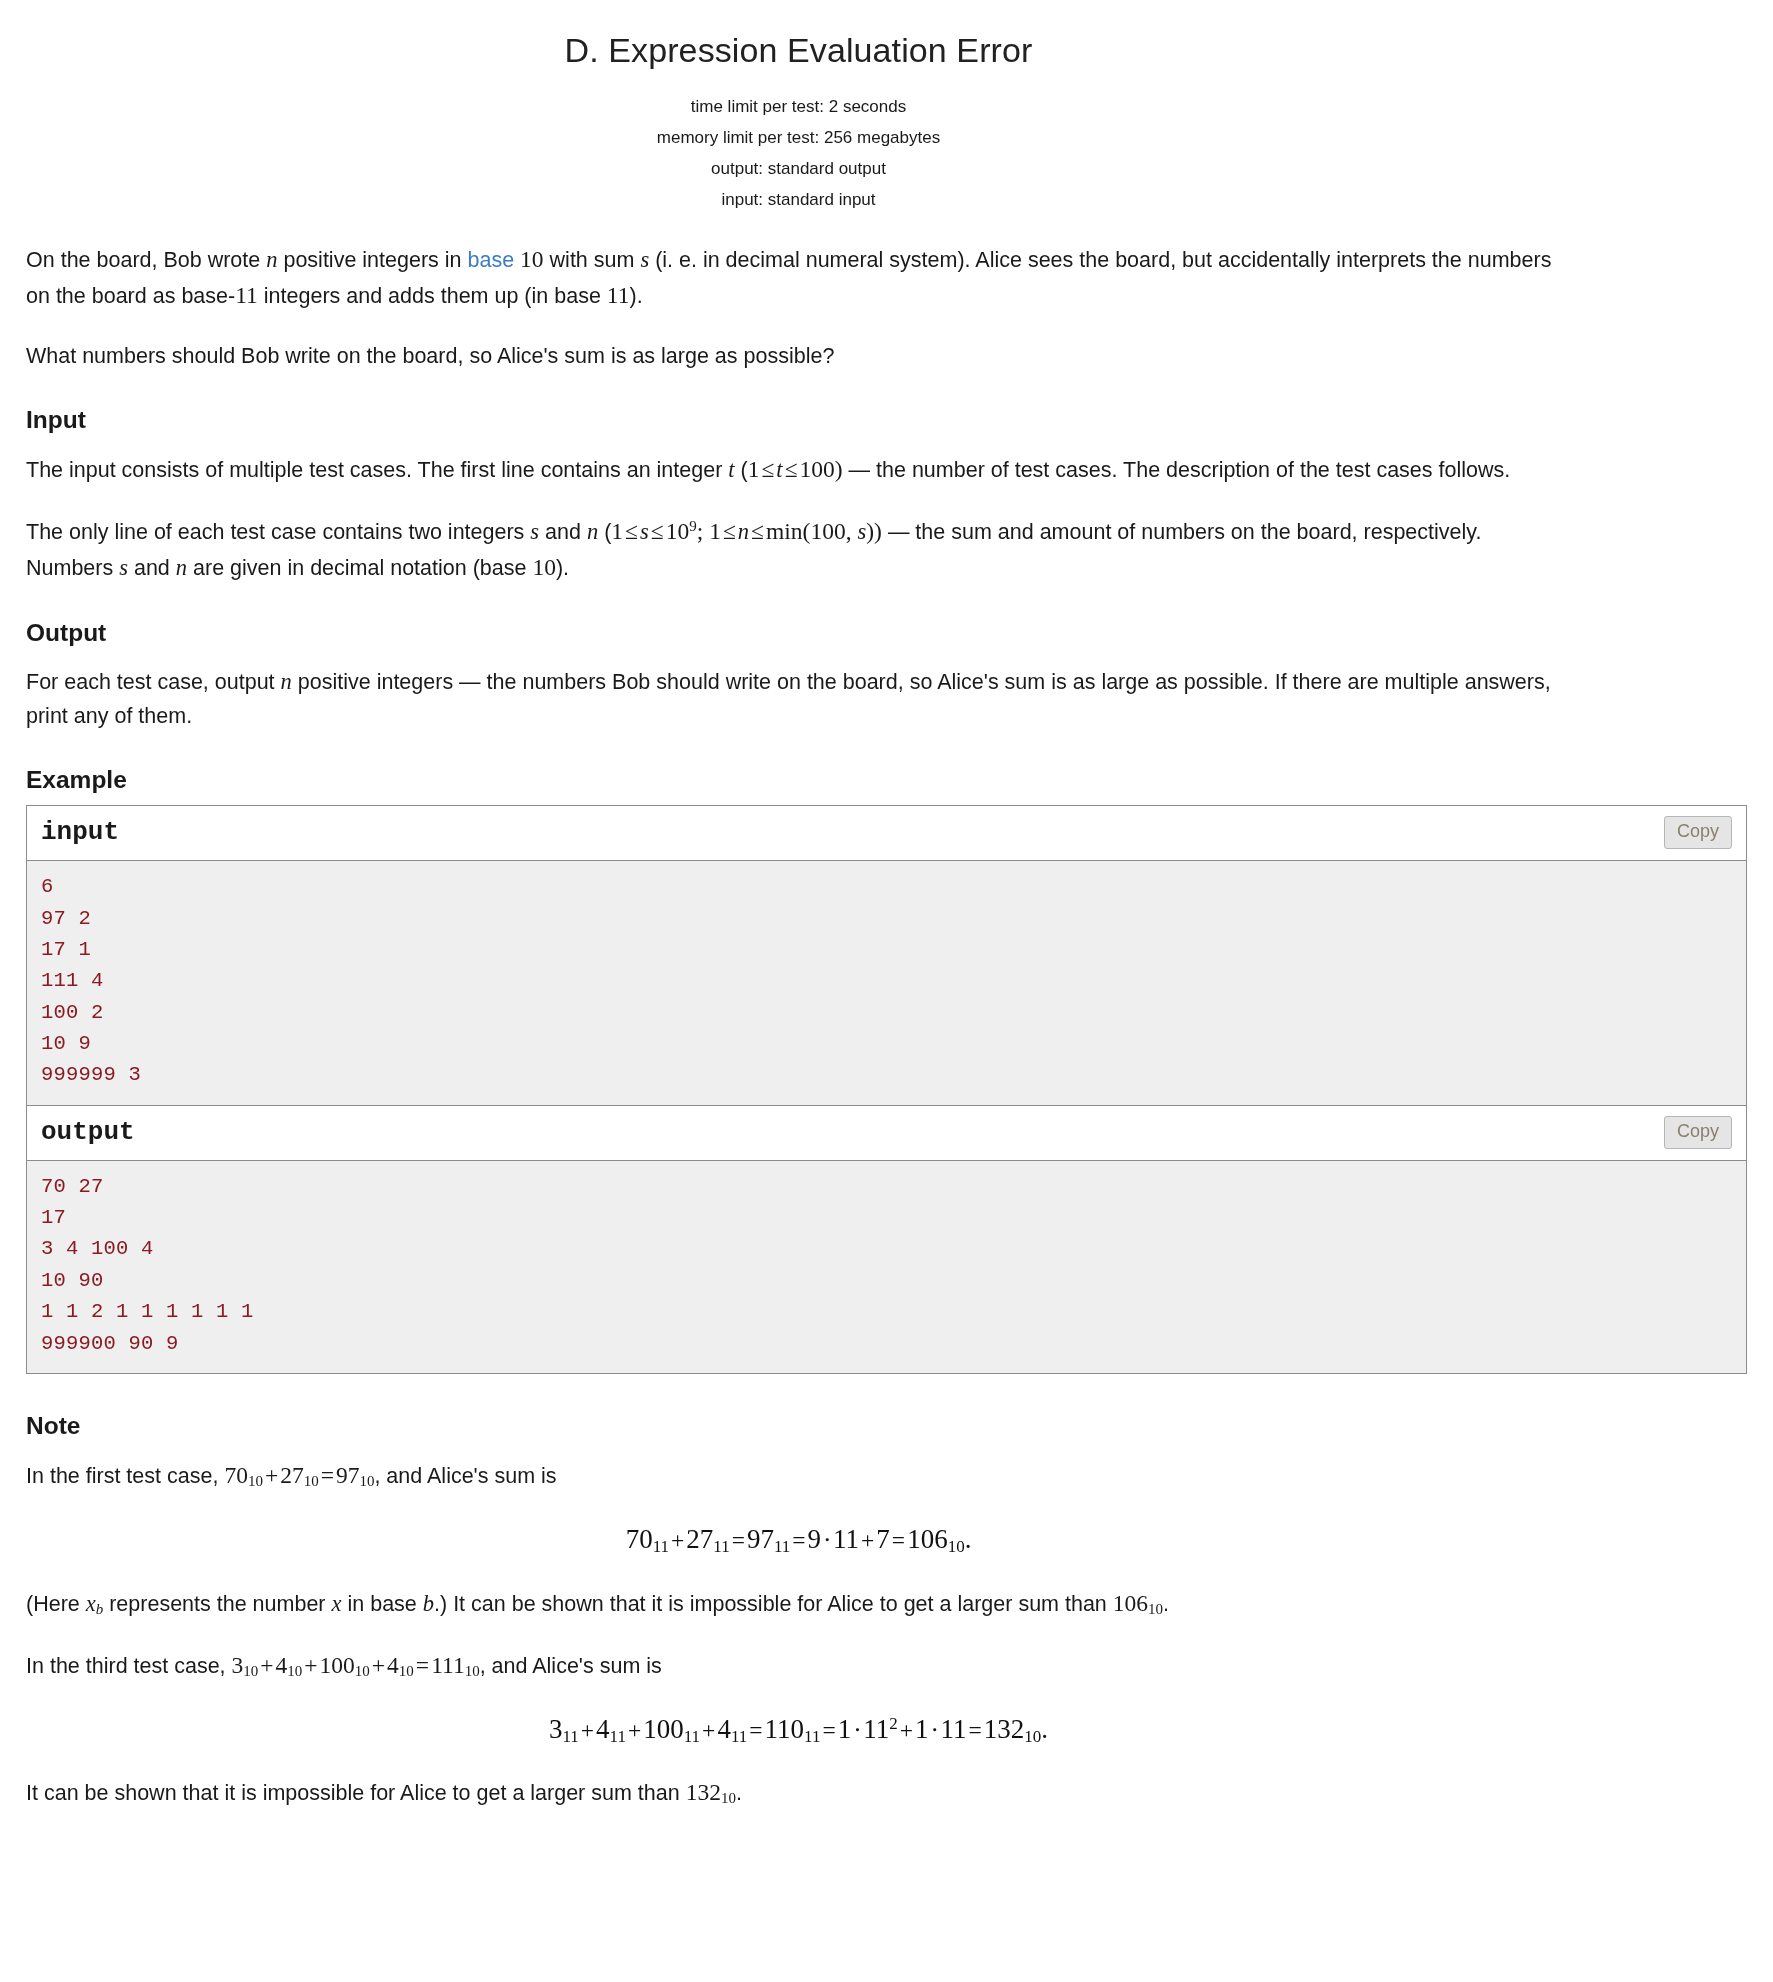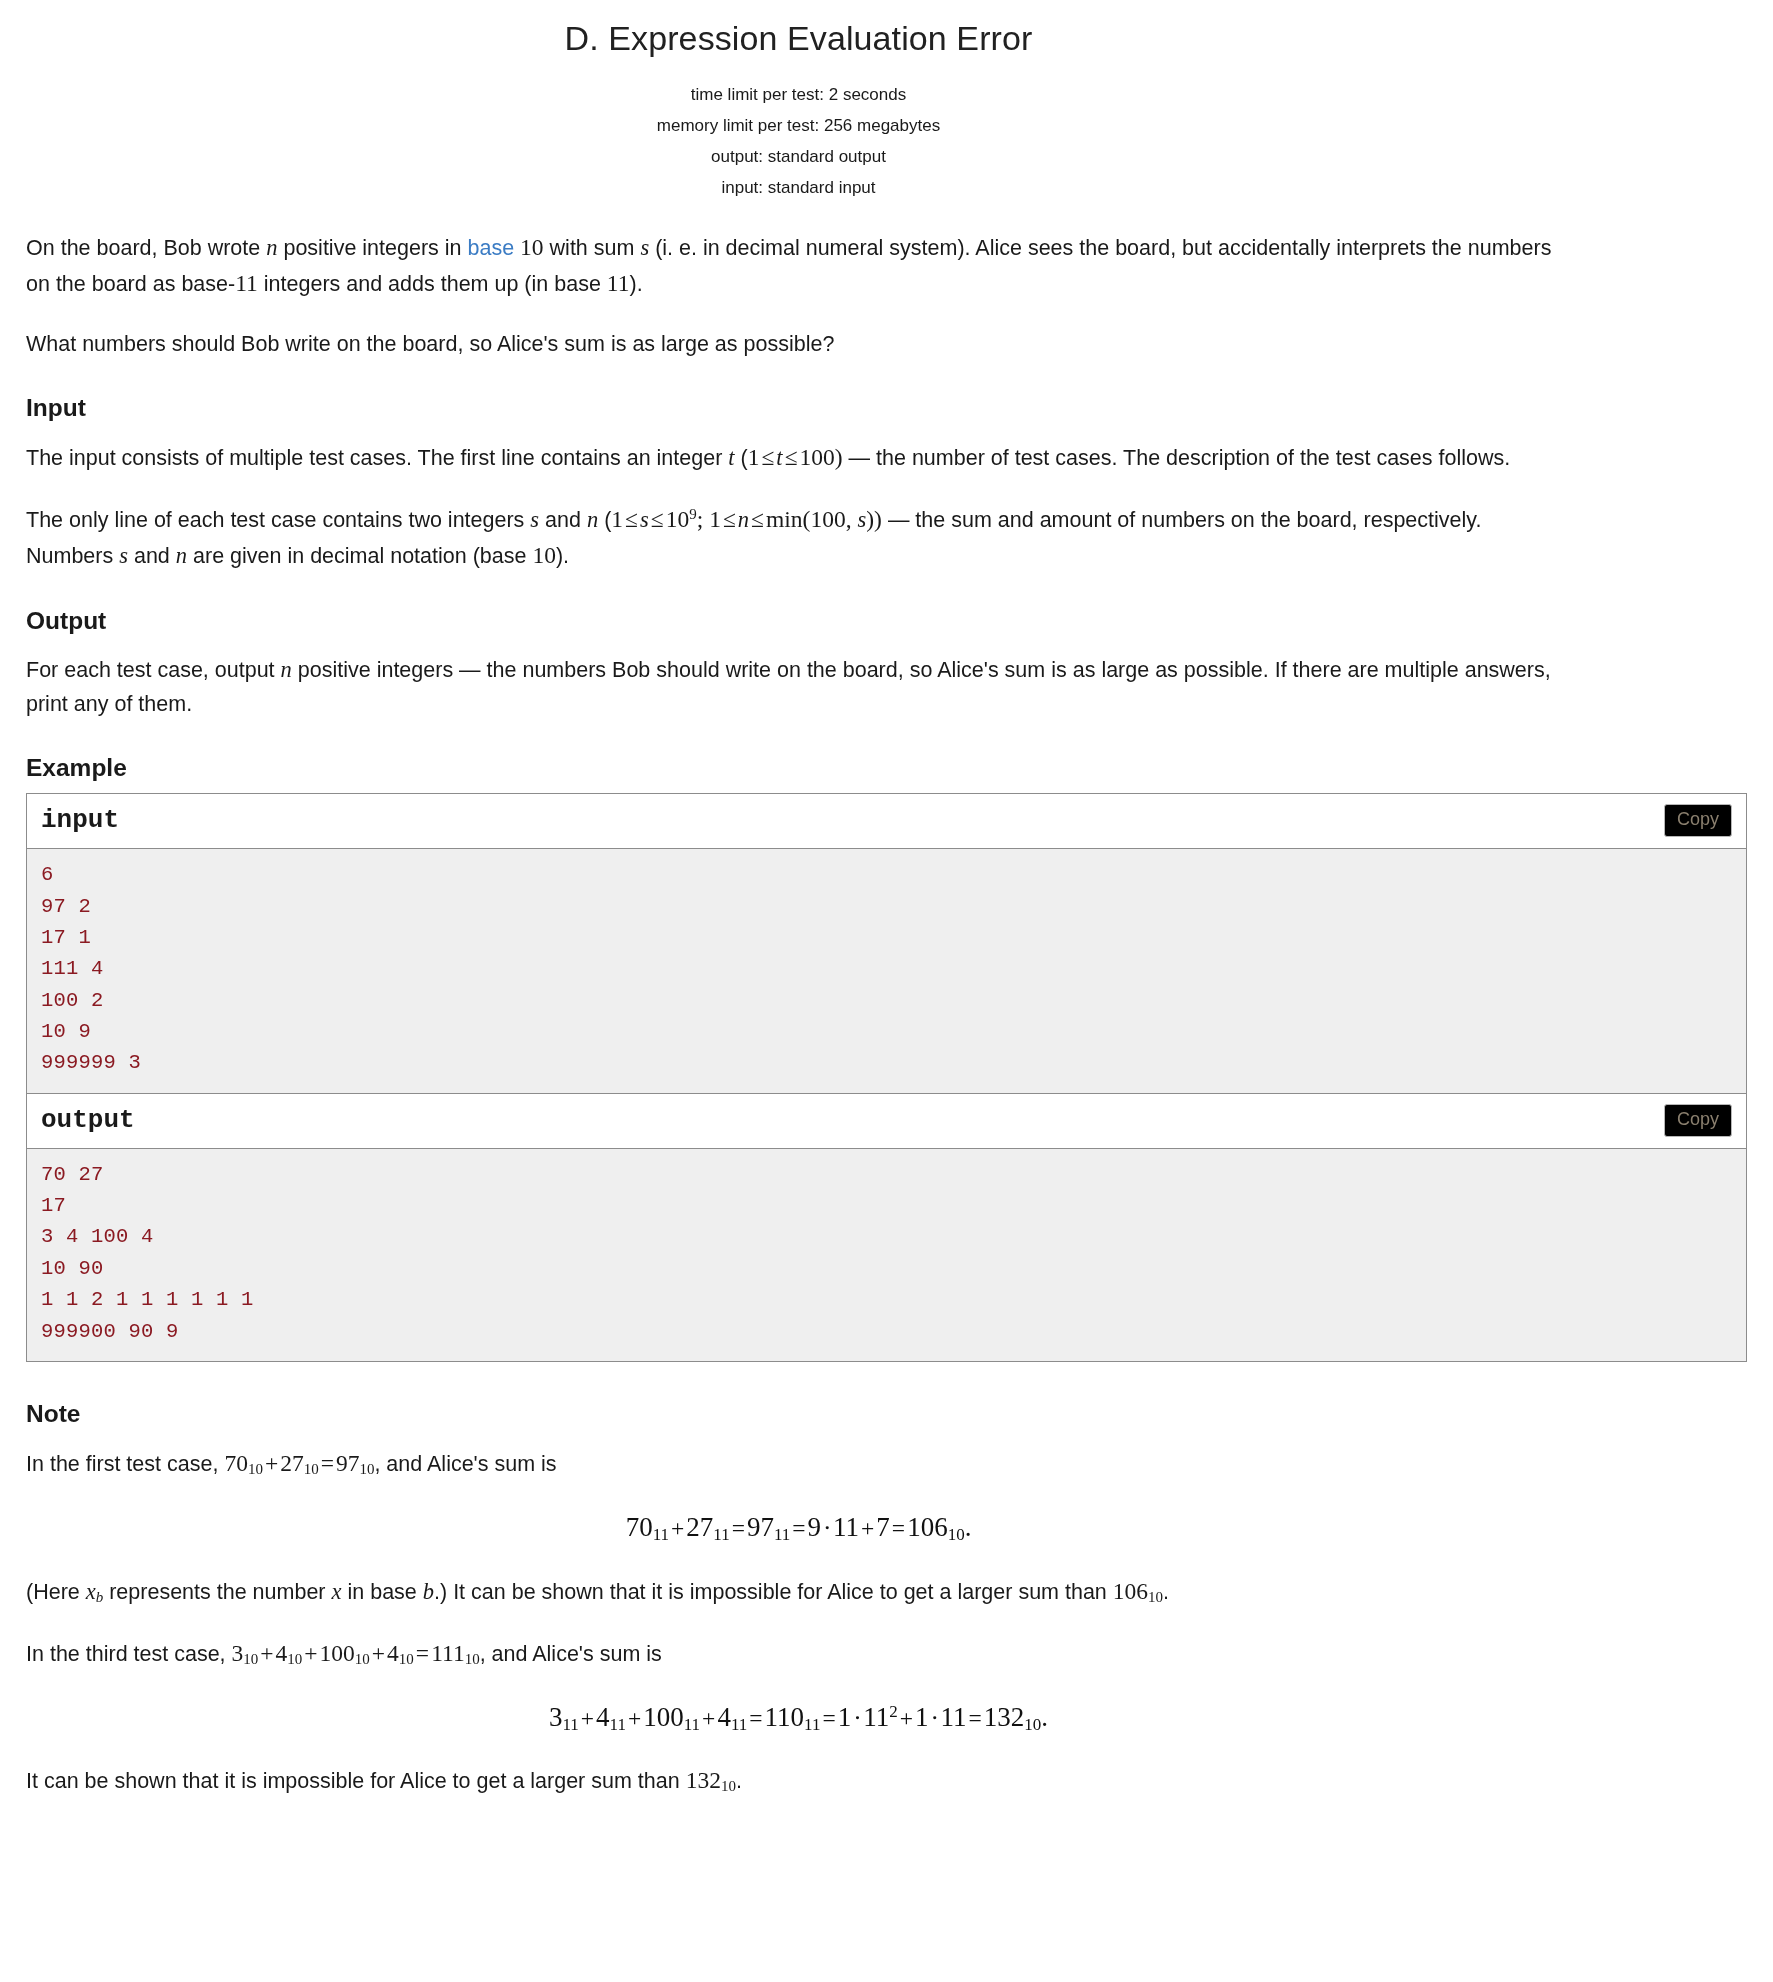--- a/index.html
+++ b/index.html
@@ -12,21 +12,21 @@
     width: 1773px;
     min-height: 1982px;
     font-family: "Liberation Sans", sans-serif;
     color: #1a1a1a;
     font-size: 21px;
     line-height: 1.45;
     -webkit-font-smoothing: antialiased;
   }
   .page {
     width: 1597px;
-    padding: 0 26px;
+    padding: 12px 26px;
   }
 
   
   .problem-title {
     text-align: center;
     font-size: 34px;
     font-weight: 400;
     color: #212121;
     margin: 0;
     padding-top: 14px;
@@ -127,21 +127,21 @@
     font-size: 26px;
     font-weight: bold;
     color: #1a1a1a;
     line-height: 1.2;
   }
   .copy-btn {
     position: absolute;
     right: 14px;
     top: 10px;
     border: 1px solid #b6b6b6;
-    background: #000000;
+    background: #e5e5e5;
     color: #8a7f6e;
     font-family: "Liberation Sans", sans-serif;
     font-size: 18px;
     padding: 5px 12px 6px 12px;
     border-radius: 3px;
     cursor: pointer;
     line-height: 1.1;
   }
   .io-body {
     background: #efefef;

